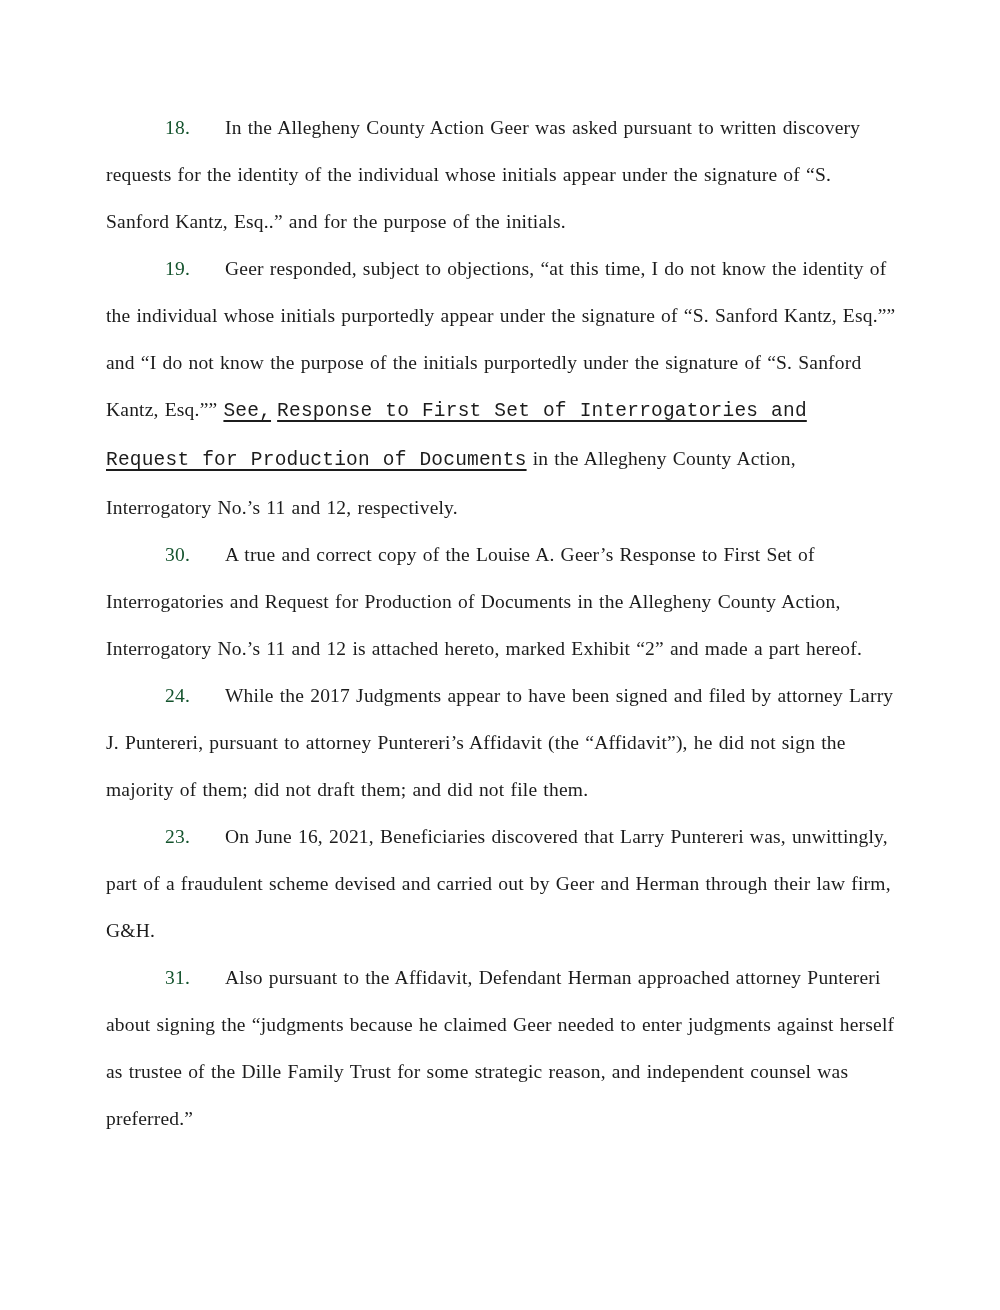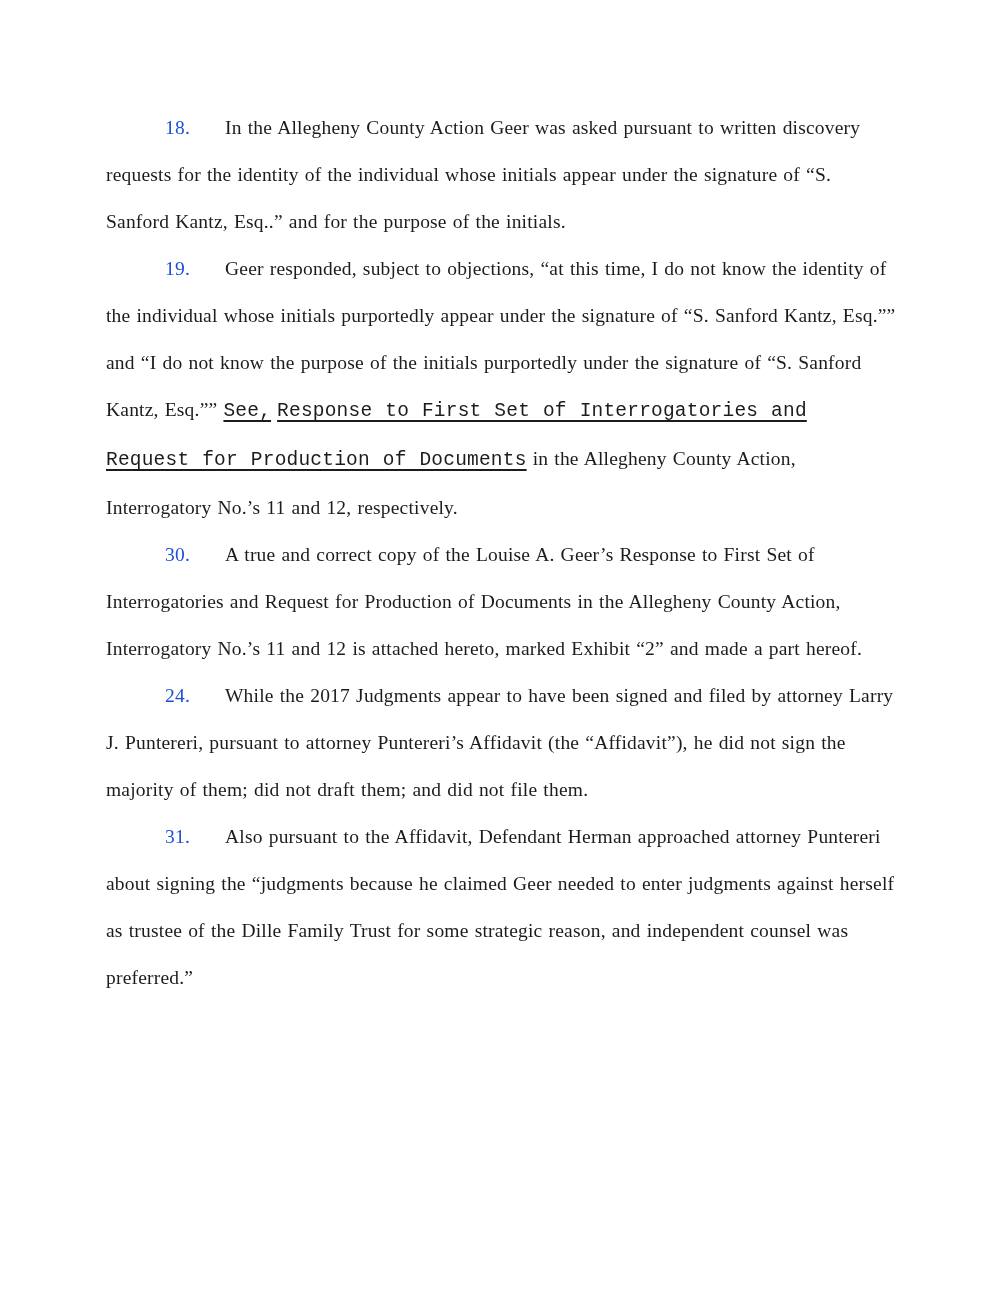--- a/index.html
+++ b/index.html
@@ -26,33 +26,34 @@
     line-height: 47px;
     color: #1c1c1c;
     text-align: left;
     letter-spacing: 0.2px;
     word-spacing: 1px;
   }
   .pnum {
     display: inline-block;
     margin-left: 59px;
     width: 60px;
-    color: #1d4ed8;
+    color: #14532d;
   }
   .seg-underline {
     text-decoration: underline;
     text-underline-offset: 4px;
     text-decoration-thickness: 1.5px;
     font-family: Liberation Mono, monospace;
   }
 </style>
 </head>
 <body>
 
 <main class="page">
   <div id="doc-body">
       <p class="para"><span class="pnum">18.</span><span class="seg-plain">In the Allegheny County Action Geer was asked pursuant to written discovery requests for the identity of the individual whose initials appear under the signature of “S. Sanford Kantz, Esq..” and for the purpose of the initials.</span></p>
       <p class="para"><span class="pnum">19.</span><span class="seg-plain">Geer responded, subject to objections, “at this time, I do not know the identity of the individual whose initials purportedly appear under the signature of “S. Sanford Kantz, Esq.”” and “I do not know the purpose of the initials purportedly under the signature of “S. Sanford Kantz, Esq.”” </span><span class="seg-underline">See,</span><span class="seg-plain"> </span><span class="seg-underline">Response to First Set of Interrogatories and Request for Production of Documents</span><span class="seg-plain"> in the Allegheny County Action, Interrogatory No.’s 11 and 12, respectively.</span></p>
       <p class="para"><span class="pnum">30.</span><span class="seg-plain">A true and correct copy of the Louise A. Geer’s Response to First Set of Interrogatories and Request for Production of Documents in the Allegheny County Action, Interrogatory No.’s 11 and 12 is attached hereto, marked Exhibit “2” and made a part hereof.</span></p>
       <p class="para"><span class="pnum">24.</span><span class="seg-plain">While the 2017 Judgments appear to have been signed and filed by attorney Larry J. Puntereri, pursuant to attorney Puntereri’s Affidavit (the “Affidavit”), he did not sign the majority of them; did not draft them; and did not file them.</span></p>
+      <p class="para"><span class="pnum">23.</span><span class="seg-plain">On June 16, 2021, Beneficiaries discovered that Larry Puntereri was, unwittingly, part of a fraudulent scheme devised and carried out by Geer and Herman through their law firm, G&amp;H.</span></p>
       <p class="para"><span class="pnum">31.</span><span class="seg-plain">Also pursuant to the Affidavit, Defendant Herman approached attorney Puntereri about signing the “judgments because he claimed Geer needed to enter judgments against herself as trustee of the Dille Family Trust for some strategic reason, and independent counsel was preferred.”</span></p>
     </div>
 </main>
 
 </body></html>

